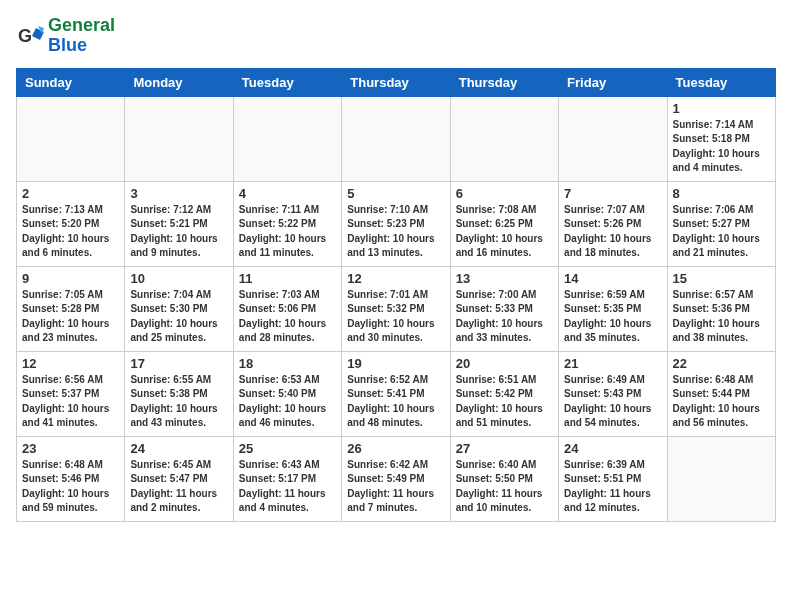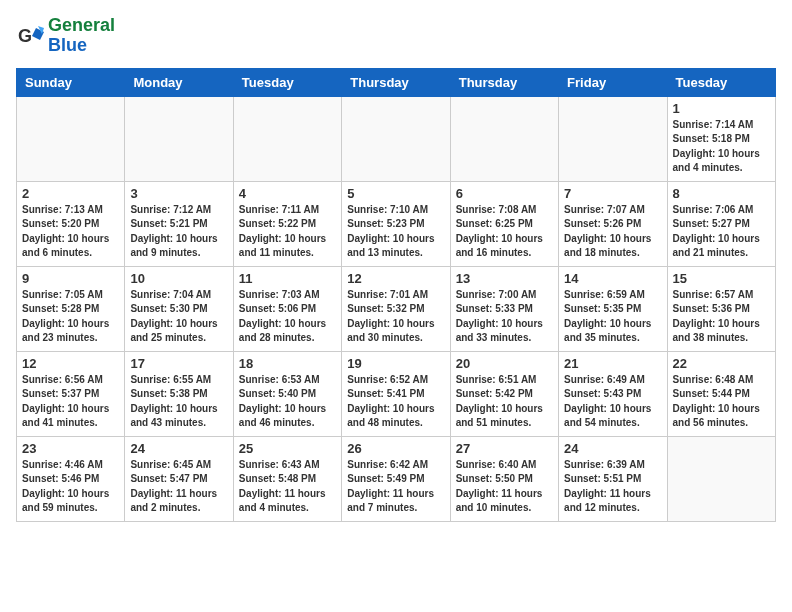--- a/index.html
+++ b/index.html
@@ -253,34 +253,34 @@
         <td>
           <span class="day-number">22</span>
           <div class="day-info">Sunrise: 6:48 AM
 Sunset: 5:44 PM
 Daylight: 10 hours and 56 minutes.</div>
         </td>
       </tr>
       <tr>
         <td>
           <span class="day-number">23</span>
-          <div class="day-info">Sunrise: 4:46 AM
+          <div class="day-info">Sunrise: 6:48 AM
 Sunset: 5:46 PM
 Daylight: 10 hours and 59 minutes.</div>
         </td>
         <td>
           <span class="day-number">24</span>
           <div class="day-info">Sunrise: 6:45 AM
 Sunset: 5:47 PM
 Daylight: 11 hours and 2 minutes.</div>
         </td>
         <td>
           <span class="day-number">25</span>
           <div class="day-info">Sunrise: 6:43 AM
-Sunset: 5:48 PM
+Sunset: 5:17 PM
 Daylight: 11 hours and 4 minutes.</div>
         </td>
         <td>
           <span class="day-number">26</span>
           <div class="day-info">Sunrise: 6:42 AM
 Sunset: 5:49 PM
 Daylight: 11 hours and 7 minutes.</div>
         </td>
         <td>
           <span class="day-number">27</span>

